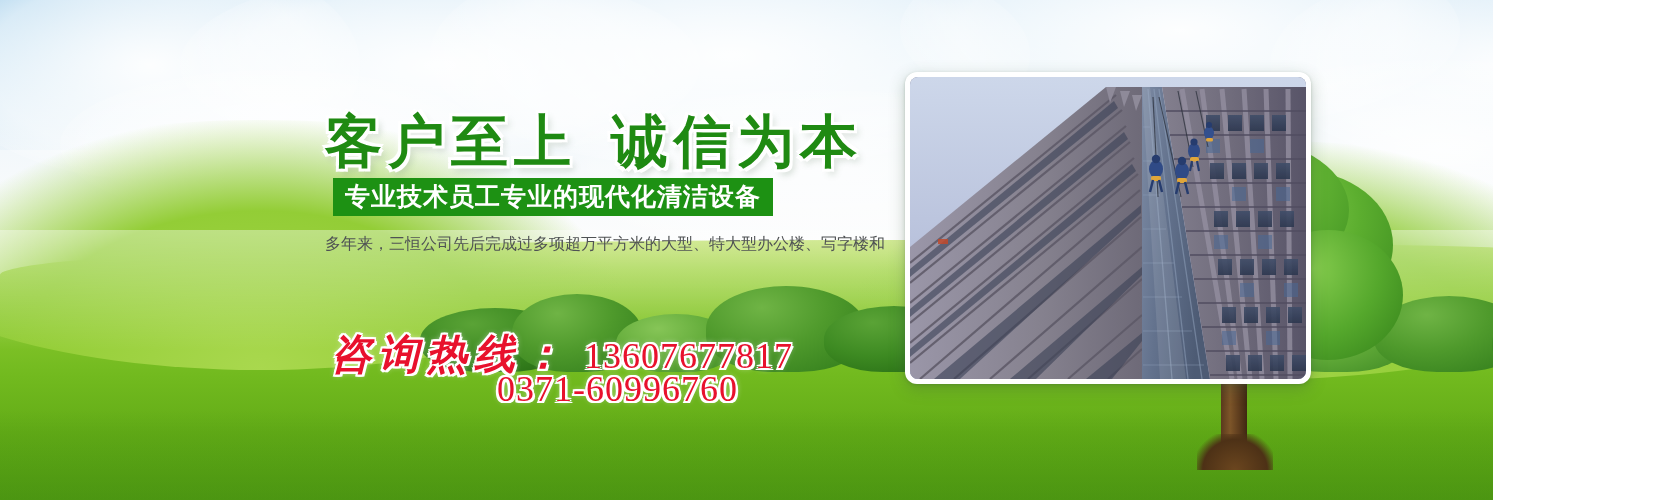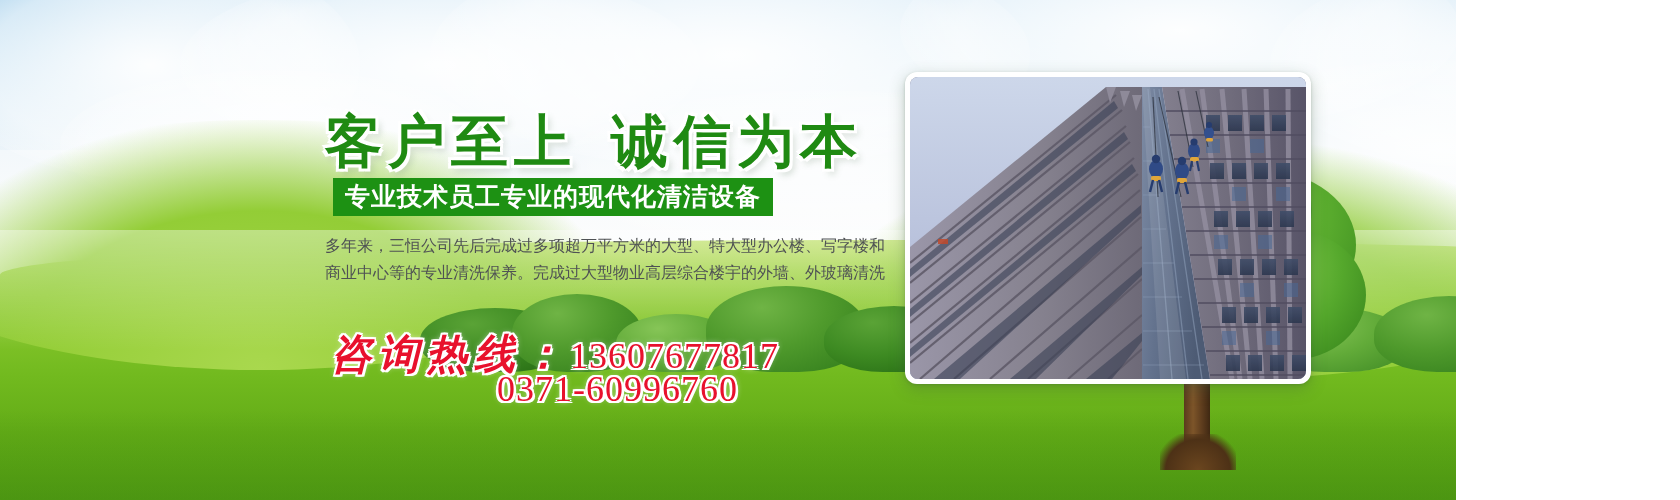--- a/index.html
+++ b/index.html
@@ -3,21 +3,21 @@
 <meta charset="utf-8">
 <title>Banner</title>
 <style>
   html,body{margin:0;padding:0;}
   body{
     width:1680px;height:500px;overflow:hidden;
     font-family:"Liberation Sans","DejaVu Sans",sans-serif;
     background:#ffffff;
   }
   #banner{
-    position:relative;width:1456px;height:500px;overflow:hidden;
+    position:relative;width:1456px;height:500px;overflow:hidden;padding-left:37px;
   }
 
   
   .sky{
     position:absolute;left:0;top:0;width:1680px;height:330px;
     background:
       linear-gradient(to bottom,
         #cfe6f5 0%,
         #dceef8 14%,
         #eaf4fa 30%,
@@ -143,40 +143,41 @@
     font-size:25px;font-weight:bold;color:#ffffff;letter-spacing:1px;
     white-space:nowrap;line-height:1;
   }
 
   .para{
     position:absolute;left:325px;top:232px;width:570px;
     font-family:"Liberation Sans","DejaVu Sans",sans-serif;
     font-size:16px;color:#4f5254;line-height:27px;
     text-align:justify;
   }
-  .para div{white-space:nowrap;}
+  .para div{white-space:nowrap;font-family:Liberation Mono, monospace;}
   .para .l3{text-indent:6px;}
 
   .hotline{
     position:absolute;left:330px;top:327px;
     display:flex;align-items:baseline;white-space:nowrap;
   }
   .hot-label{
     font-family:"Liberation Serif","DejaVu Serif",serif;
     font-size:41px;font-weight:bold;font-style:italic;
     color:#e8112d;letter-spacing:7px;
     text-shadow:
       1.6px 0 0 #fff,-1.6px 0 0 #fff,0 1.6px 0 #fff,0 -1.6px 0 #fff,
       1.6px 1.6px 0 #fff,-1.6px 1.6px 0 #fff,1.6px -1.6px 0 #fff,-1.6px -1.6px 0 #fff,
       2.4px 2.4px 0 #fff,-2.4px 2.4px 0 #fff,
       0 0 6px rgba(255,255,255,.9);
   }
   .hot-num{
     font-family:"Liberation Serif","DejaVu Serif",serif;
     font-size:36px;font-weight:normal;color:#e8112d;letter-spacing:1px;
+    margin-left:14px;
     text-shadow:
       1.6px 0 0 #fff,-1.6px 0 0 #fff,0 1.6px 0 #fff,0 -1.6px 0 #fff,
       1.6px 1.6px 0 #fff,-1.6px 1.6px 0 #fff,1.6px -1.6px 0 #fff,-1.6px -1.6px 0 #fff,
       2.4px 2.4px 0 #fff,-2.4px 2.4px 0 #fff,
       0 0 6px rgba(255,255,255,.9);
   }
   .hot-num2{
     position:absolute;left:497px;top:368px;
     font-family:"Liberation Serif","DejaVu Serif",serif;
     font-size:36px;color:#e8112d;letter-spacing:1px;white-space:nowrap;
@@ -261,21 +262,20 @@
     <div class="headline">
       <span>客户至上</span><span class="gap"></span><span>诚信为本</span>
     </div>
 
     <div class="subbar">
       <span class="subbar-text">专业技术员工专业的现代化清洁设备</span>
     </div>
 
     <div class="para">
       <div class="l1">多年来，三恒公司先后完成过多项超万平方米的大型、特大型办公楼、写字楼和</div>
-      <div class="l2">商业中心等的专业清洗保养。完成过大型物业高层综合楼宇的外墙、外玻璃清洗</div>
     </div>
 
     <div class="hotline">
       <span class="hot-label">咨询热线：</span>
       <span class="hot-num">13607677817</span>
     </div>
     <div class="hot-num2">0371-60996760</div>
 
   </div>
 

